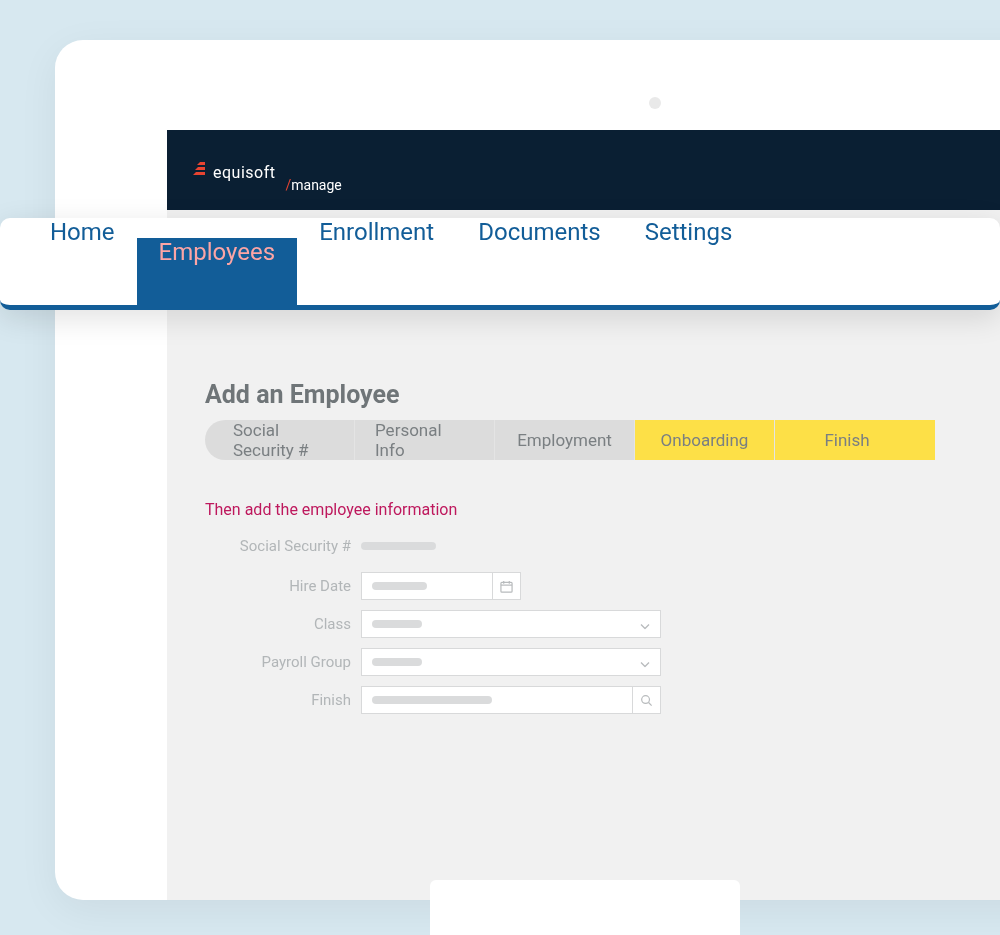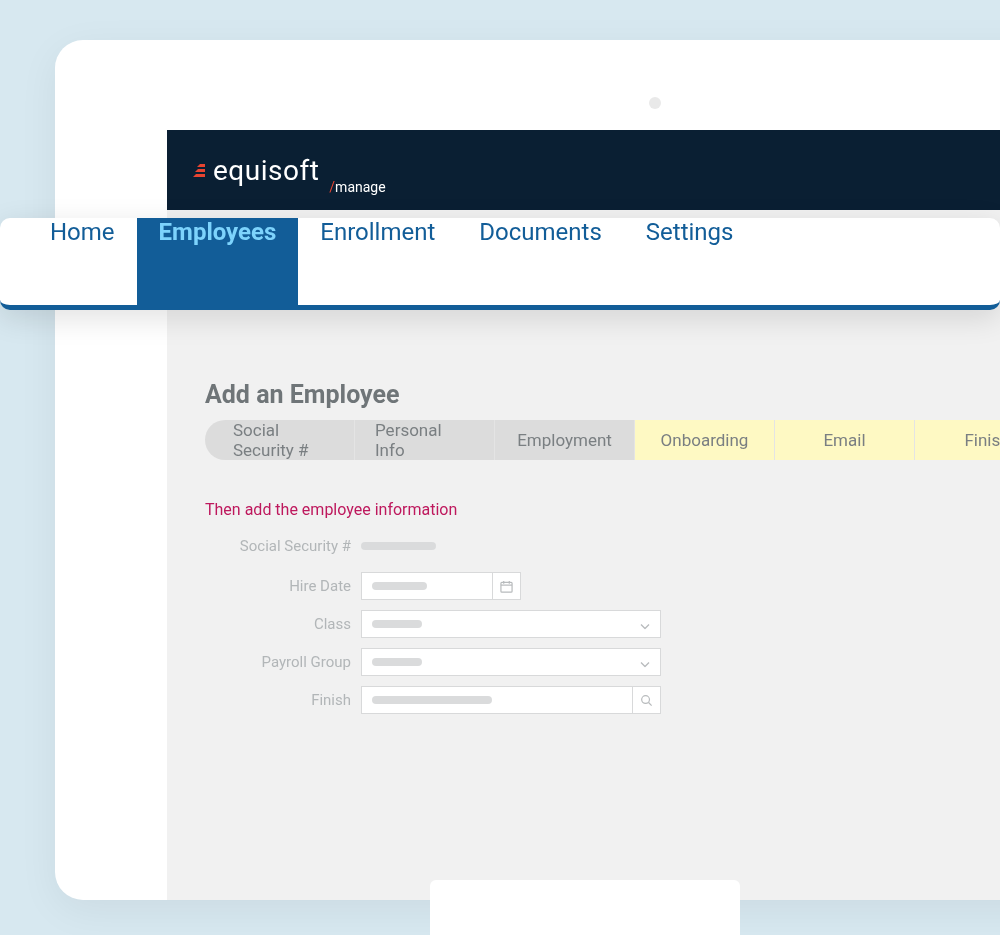--- a/index.html
+++ b/index.html
@@ -58,21 +58,21 @@
     font-weight: 400;
   }
   .logo-mark {
     width: 20px;
     height: 20px;
     margin-right: 4px;
     display: inline-block;
   }
   .logo-mark svg { display:block; }
   .logo-text {
-    font-size: 28px;
+    font-size: 16px;
     letter-spacing: 0.5px;
   }
   .logo-sub {
     font-size: 14px;
     color: #ffffff;
     margin-left: 10px;
     position: relative;
     top: 12px;
   }
   .logo-sub .slash { color: #e74431; }
@@ -97,22 +97,23 @@
     display: flex;
     align-items: flex-start;
     padding: 0 22px;
     font-size: 24px;
     color: #125d98;
     cursor: pointer;
     white-space: nowrap;
   }
   .nav-item.active {
     background: #125d98;
-    color: #7dd3fc;
-    font-weight: 700;
+    color: #fca5a5;
+    font-weight: 400;
+    margin-top: 20px;
   }
 
   
   .panel {
     position: absolute;
     top: 170px;
     left: 112px;
     right: 0;
     bottom: 0;
     background: #f1f1f1;
@@ -143,21 +144,21 @@
     padding: 0 20px;
     display: flex;
     align-items: center;
     justify-content: center;
     font-size: 17px;
     color: #7a7f82;
     border-right: 1px solid #e4e4e4;
     cursor: pointer;
   }
   .wizard-tab.shaded { background: #dcdcdc; }
-  .wizard-tab.light  { background: #fef9c3; }
+  .wizard-tab.light  { background: #fde047; }
   .wizard-tab:first-child { padding-left: 28px; }
   .wizard-tab:last-child  { border-right: none; padding-right: 36px; }
 
   .section-text {
     position: absolute;
     top: 290px;
     left: 38px;
     font-size: 16px;
     color: #be185d;
   }
@@ -263,23 +264,20 @@
           <span>Social Security #</span>
         </div>
       <div class="wizard-tab shaded" style="width:140px">
           <span>Personal Info</span>
         </div>
       <div class="wizard-tab shaded" style="width:140px">
           <span>Employment</span>
         </div>
       <div class="wizard-tab light" style="width:140px">
           <span>Onboarding</span>
-        </div>
-      <div class="wizard-tab light" style="width:140px">
-          <span>Email</span>
         </div>
       <div class="wizard-tab light" style="width:160px">
           <span>Finish</span>
         </div>
     </div>
 
     <div class="section-text">Then add the employee information</div>
 
     <div class="form-area">
 

